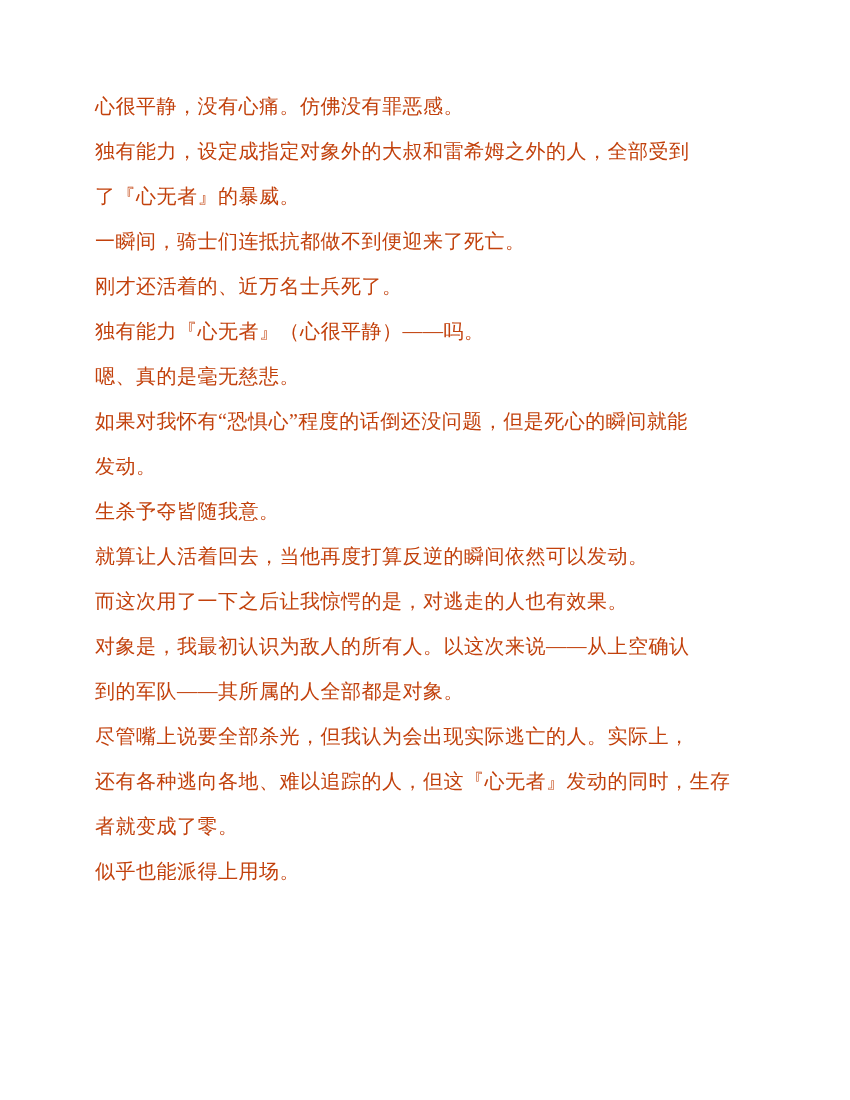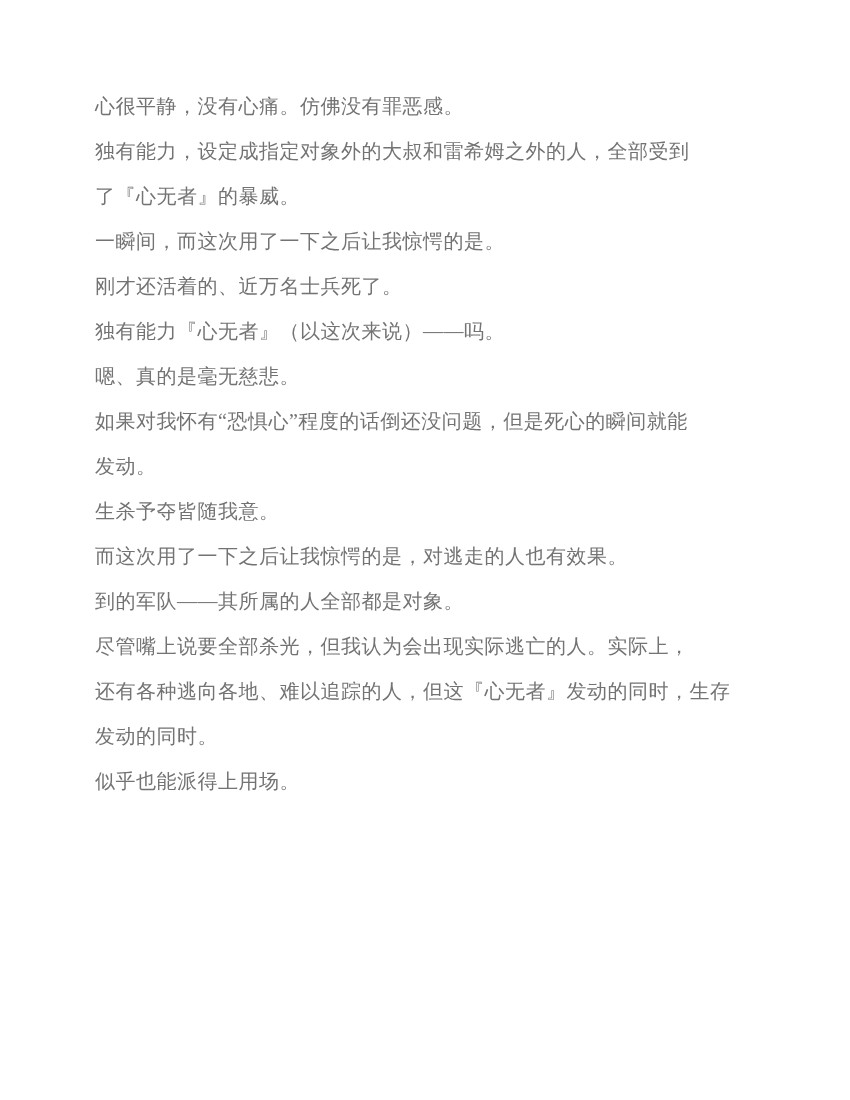--- a/index.html
+++ b/index.html
@@ -17,39 +17,41 @@
     position: absolute;
     top: 84px;
     left: 95px;
     width: 680px;
   }
   .text-line {
     font-family: "Liberation Serif", "DejaVu Serif", serif;
     font-size: 20px;
     line-height: 45px;
     height: 45px;
-    color: #737373;
+    color: #c2410c;
     letter-spacing: 0.5px;
     white-space: nowrap;
     text-rendering: optimizeLegibility;
   }
 </style>
 </head>
 <body>
 
 <div class="page">
   <div class="text-line">心很平静，没有心痛。仿佛没有罪恶感。</div>
   <div class="text-line">独有能力，设定成指定对象外的大叔和雷希姆之外的人，全部受到</div>
   <div class="text-line">了『心无者』的暴威。</div>
-  <div class="text-line">一瞬间，而这次用了一下之后让我惊愕的是。</div>
+  <div class="text-line">一瞬间，骑士们连抵抗都做不到便迎来了死亡。</div>
   <div class="text-line">刚才还活着的、近万名士兵死了。</div>
-  <div class="text-line">独有能力『心无者』（以这次来说）——吗。</div>
+  <div class="text-line">独有能力『心无者』（心很平静）——吗。</div>
   <div class="text-line">嗯、真的是毫无慈悲。</div>
   <div class="text-line">如果对我怀有“恐惧心”程度的话倒还没问题，但是死心的瞬间就能</div>
   <div class="text-line">发动。</div>
   <div class="text-line">生杀予夺皆随我意。</div>
+  <div class="text-line">就算让人活着回去，当他再度打算反逆的瞬间依然可以发动。</div>
   <div class="text-line">而这次用了一下之后让我惊愕的是，对逃走的人也有效果。</div>
+  <div class="text-line">对象是，我最初认识为敌人的所有人。以这次来说——从上空确认</div>
   <div class="text-line">到的军队——其所属的人全部都是对象。</div>
   <div class="text-line">尽管嘴上说要全部杀光，但我认为会出现实际逃亡的人。实际上，</div>
   <div class="text-line">还有各种逃向各地、难以追踪的人，但这『心无者』发动的同时，生存</div>
-  <div class="text-line">发动的同时。</div>
+  <div class="text-line">者就变成了零。</div>
   <div class="text-line">似乎也能派得上用场。</div>
 </div>
 
 </body></html>

